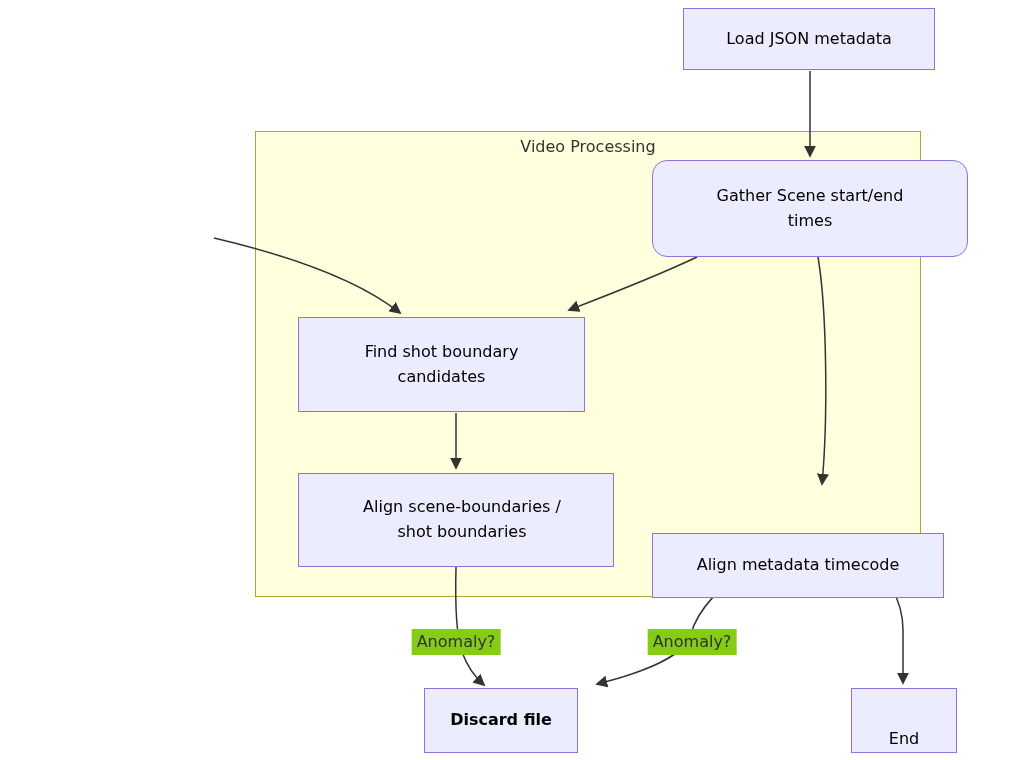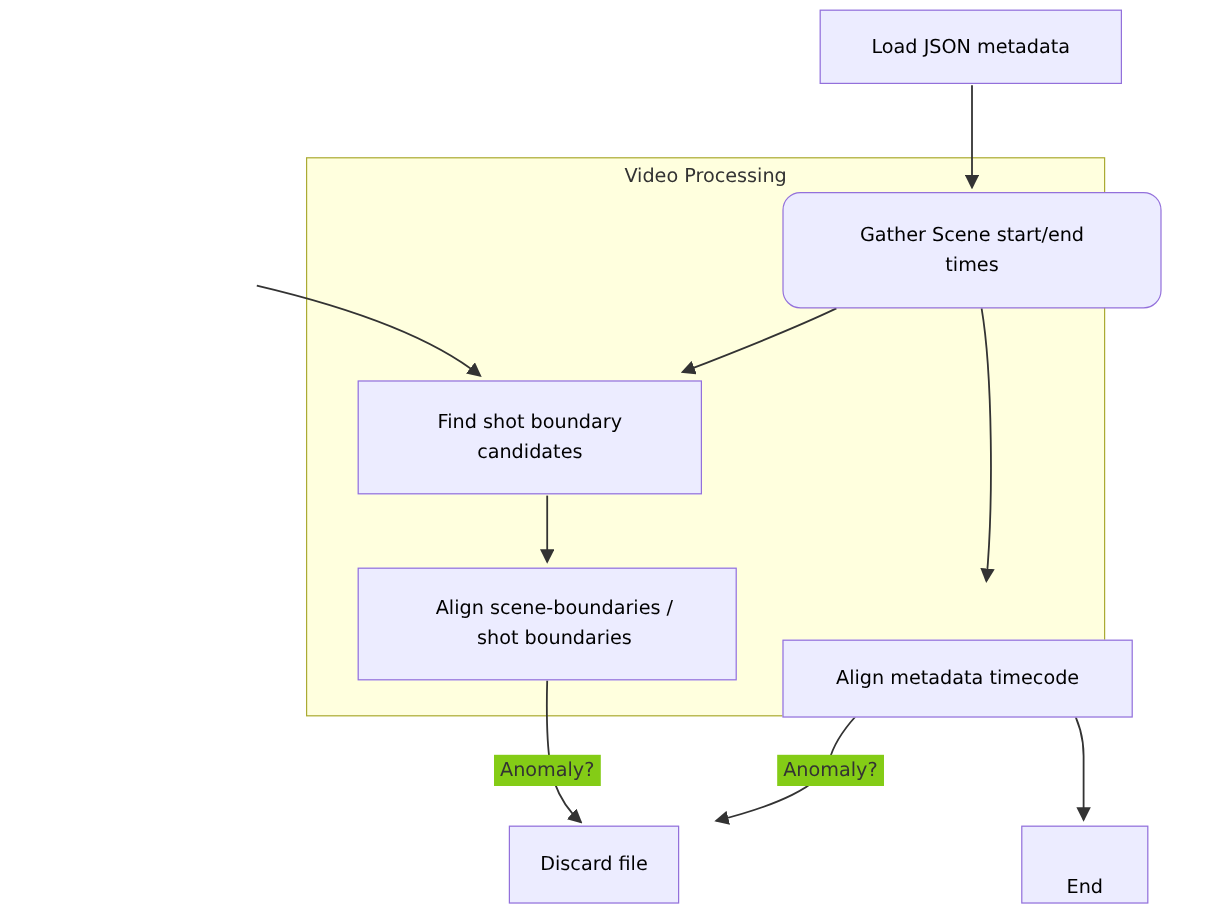--- a/index.html
+++ b/index.html
@@ -59,21 +59,21 @@
     line-height: 1.55;
     color: #000000;
     white-space: pre-line;
   }
   .node-load-json      { left: 683px; top: 8px;   width: 252px; height: 62px; }
   .node-load-video     { left: 10px;  top: 177px; width: 204px; height: 65px; }
   .node-gather-scene   { left: 652px; top: 160px; width: 316px; height: 97px; border-radius: 15px; }
   .node-find-shot      { left: 298px; top: 317px; width: 287px; height: 95px; }
   .node-align-scene    { left: 298px; top: 473px; width: 316px; height: 94px; padding-left: 12px; }
   .node-align-metadata { left: 652px; top: 488px; width: 292px; height: 65px; margin-top: 45px; }
-  .node-discard        { left: 424px; top: 688px; width: 142px; height: 65px; }
+  .node-discard        { left: 424px; top: 688px; width: 154px; height: 65px; font-weight: bold; }
   .node-end            { left: 851px; top: 688px; width: 106px; height: 65px; align-items: flex-end; }
   
   .edge-label {
     position: absolute;
     transform: translateX(-50%);
     background: #84cc16;
     color: #333333;
     font-size: 16px;
     line-height: 1.4;
     padding: 2px 5px;

